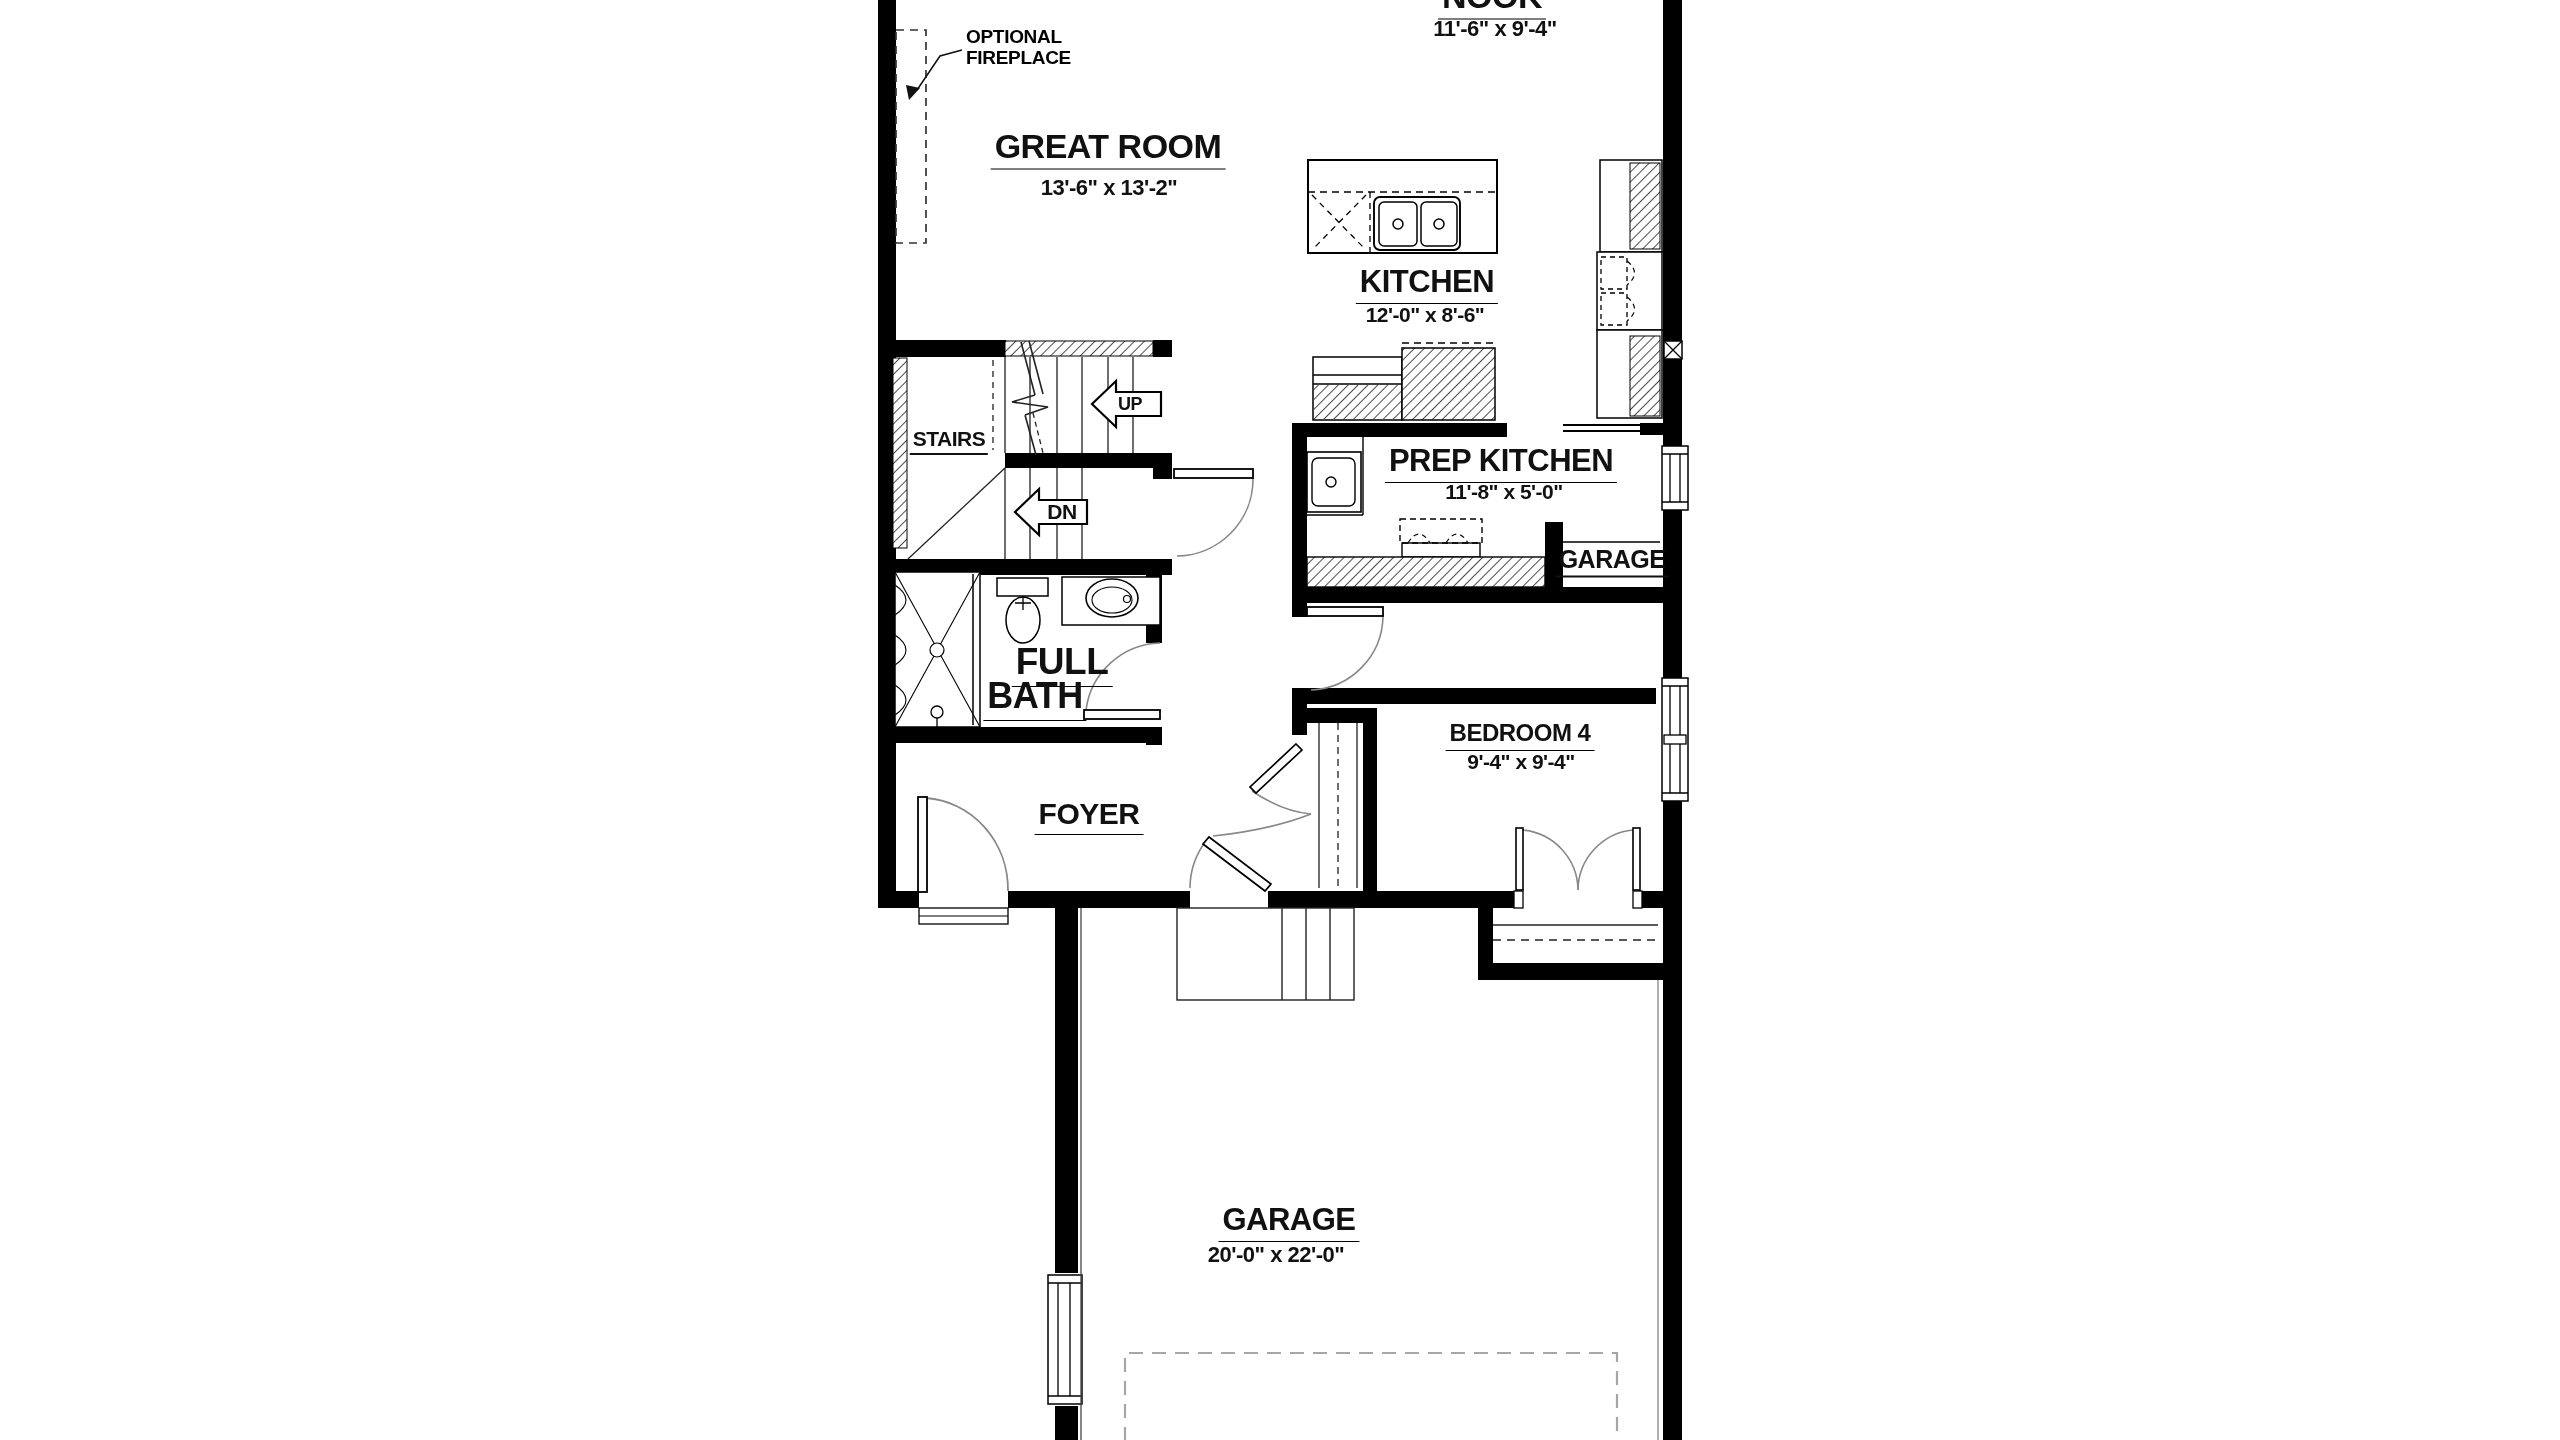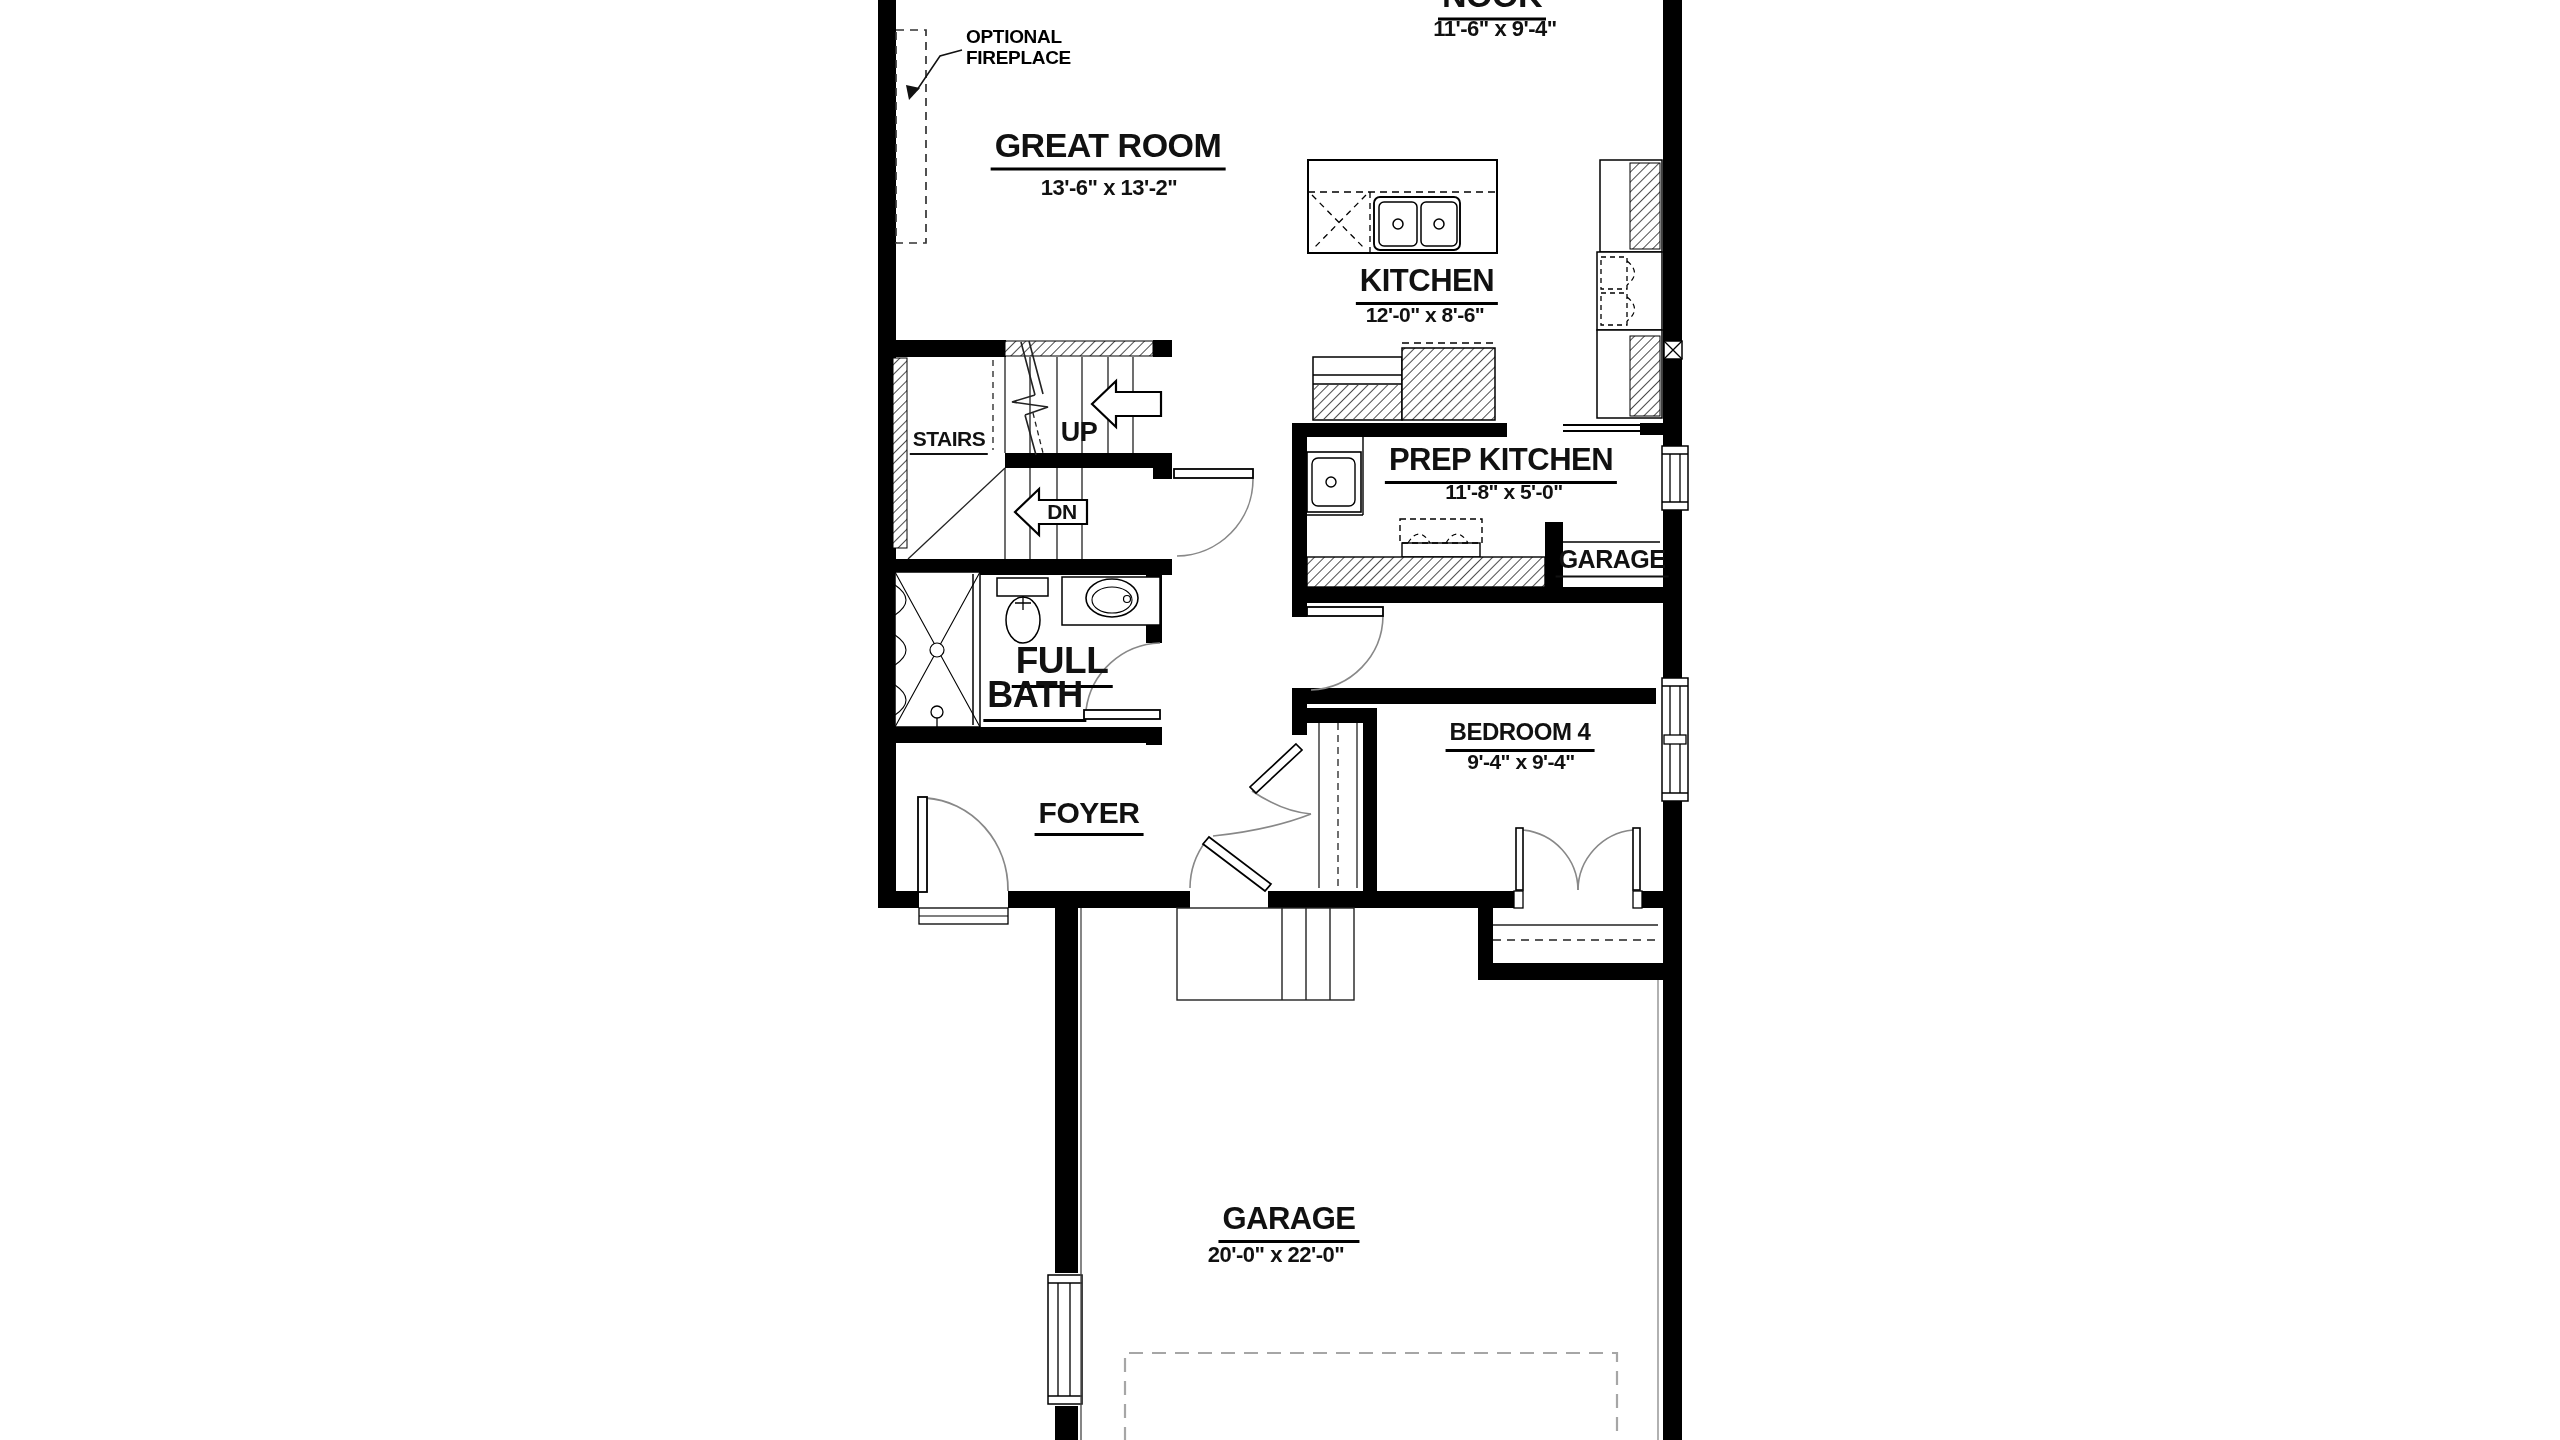--- a/index.html
+++ b/index.html
@@ -1,21 +1,21 @@
 <!DOCTYPE html>
 <html><head>
 <meta charset="utf-8">
 <style>
   html,body{margin:0;padding:0;background:#fff;}
   #canvas{position:relative;width:2560px;height:1440px;background:#fff;overflow:hidden;
           font-family:"Liberation Sans", sans-serif;}
   #plan-svg{position:absolute;left:0;top:0;}
   .lbl{position:absolute;transform:translate(-50%,-50%);font-weight:bold;color:#111;
        white-space:nowrap;letter-spacing:-0.5px;text-align:center;}
-  .u3{border-bottom:3px solid #000000;padding:0 4px 3px 4px;}
+  .u3{border-bottom:1px solid #000000;padding:0 4px 3px 4px;}
   .u2{border-bottom:2.5px solid #111;padding:0 3px 2px 3px;}
   .note{position:absolute;font-weight:bold;color:#000000;white-space:nowrap;
         font-size:19px;line-height:21px;letter-spacing:-0.3px;}
 </style>
 </head>
 <body>
 
 <div id="canvas">
 
 <svg id="plan-svg" width="2560" height="1440" viewBox="0 0 2560 1440">
@@ -232,21 +232,21 @@
 
 <div class="note" style="left:966px;top:26px;">
   <span>OPTIONAL</span><br>
   <span>FIREPLACE</span>
 </div>
 
 <div class="lbl u3" style="left:1427px;top:284px;font-size:31px;">KITCHEN</div>
 <div class="lbl" style="left:1425px;top:315px;font-size:21px;">12'-0" x 8'-6"</div>
 
 <div class="lbl u2" style="left:949px;top:441px;font-size:21px;">STAIRS</div>
-<div class="lbl" style="left:1079px;top:404px;font-size:27px;margin-top:28px;">UP</div>
+<div class="lbl" style="left:1130px;top:404px;font-size:18px;">UP</div>
 <div class="lbl" style="left:1062px;top:512px;font-size:21px;">DN</div>
 
 <div class="lbl u3" style="left:1501px;top:463px;font-size:31px;">PREP KITCHEN</div>
 <div class="lbl" style="left:1504px;top:492px;font-size:21px;">11'-8" x 5'-0"</div>
 
 <div class="lbl u2" style="left:1612px;top:561px;font-size:25px;">GARAGE</div>
 
 <div class="lbl u3" style="left:1062px;top:664px;font-size:37px;">FULL</div>
 <div class="lbl u3" style="left:1035px;top:698px;font-size:36px;">BATH</div>
 

